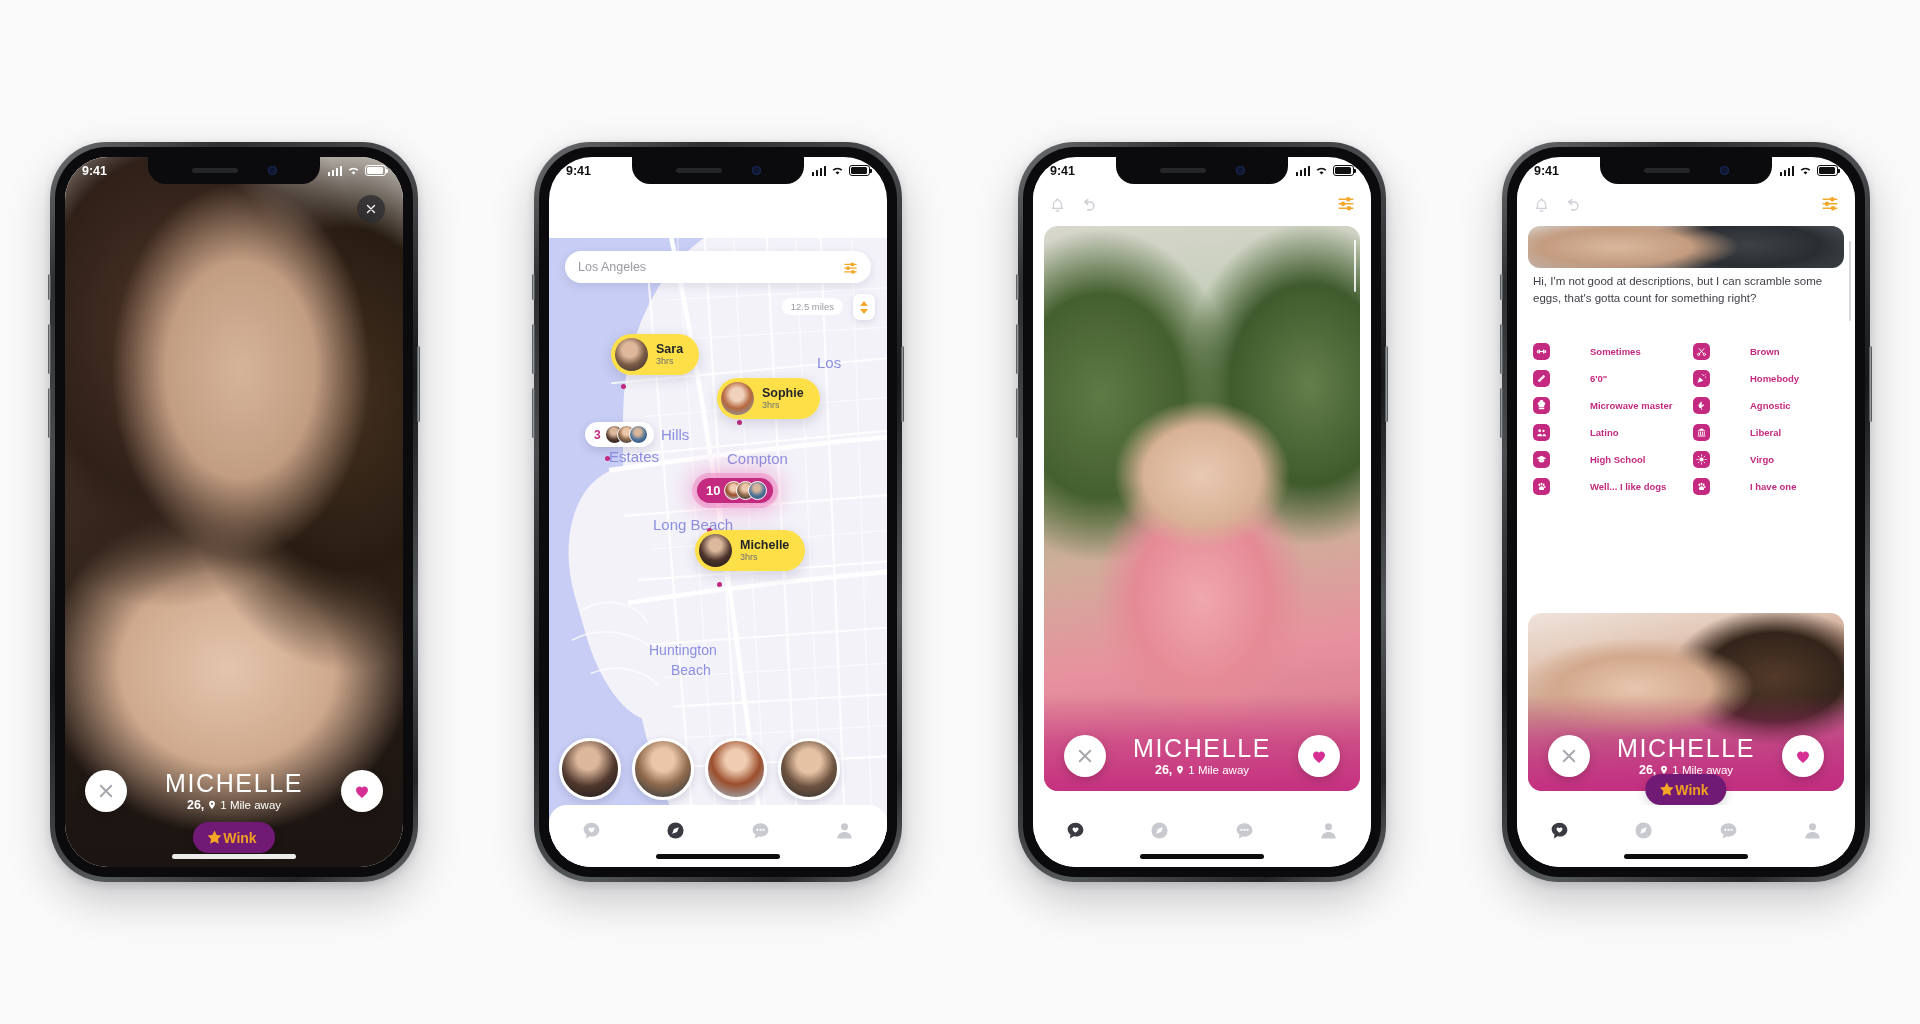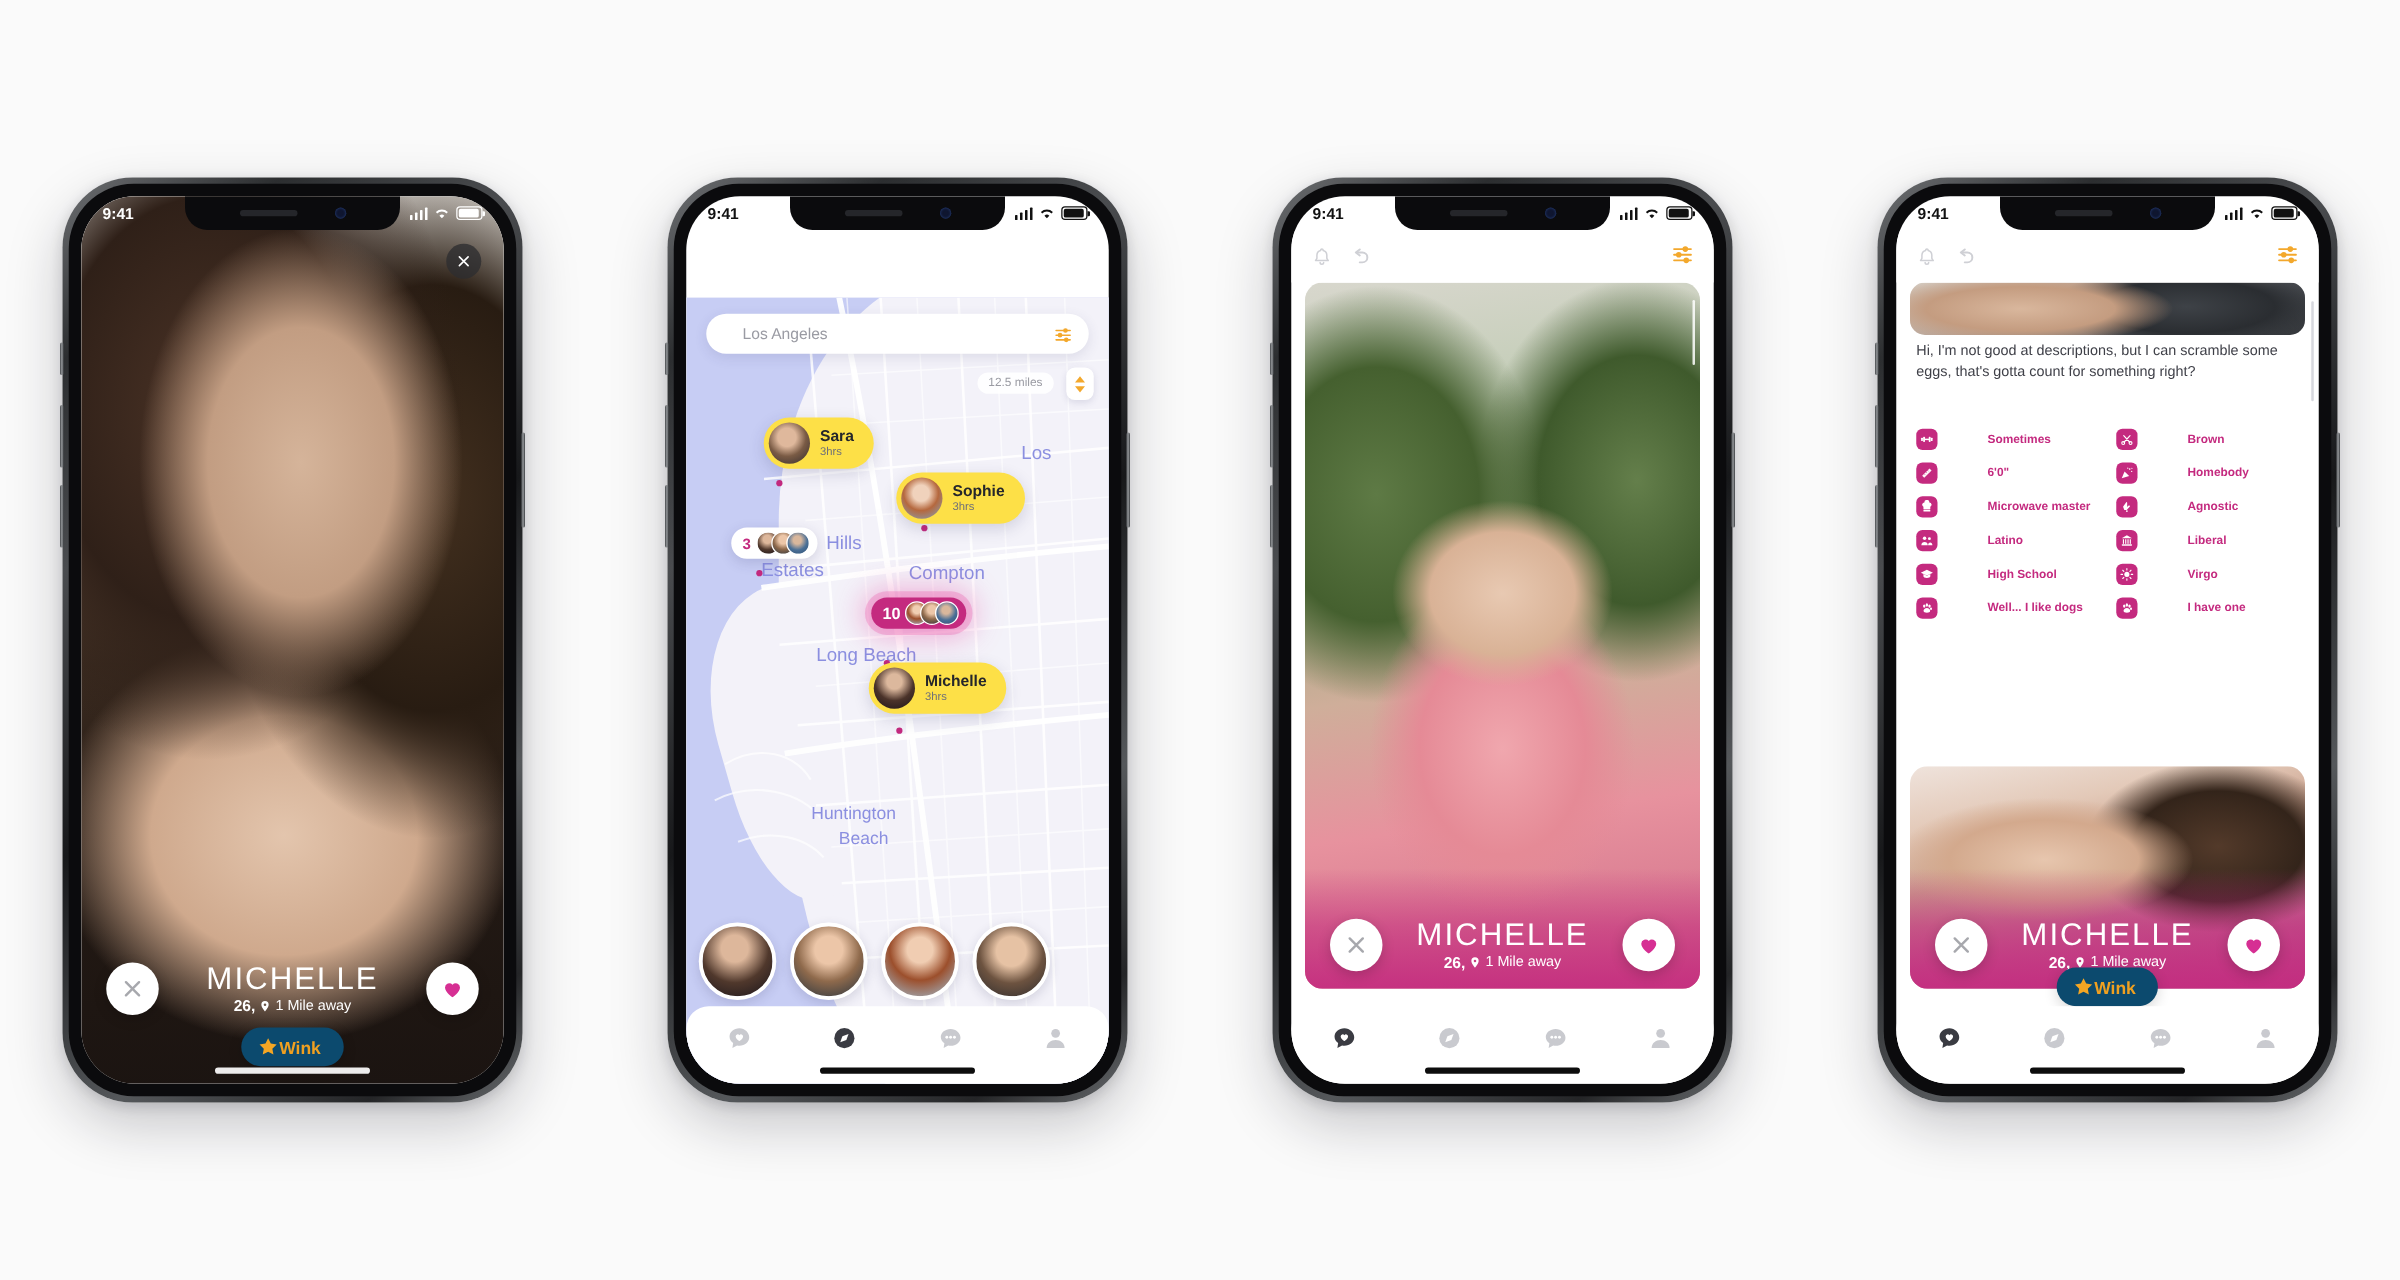--- a/index.html
+++ b/index.html
@@ -163,21 +163,21 @@
   }
   .pc-sub {
     display: flex; align-items: center; justify-content: center; gap: 3px;
     font-size: 11.5px; color: #fff; margin-top: 2px;
   }
   .pc-sub b { font-weight: bold; font-size: 12.5px; }
   .pc-sub svg { width: 10px; height: 10px; }
   .wink-btn {
     margin-top: 10px;
     display: inline-flex; align-items: center; gap: 0;
-    background: #0c4a6e; border-radius: 20px;
+    background: #701a75; border-radius: 20px;
     padding: 7px 18px 7px 13px;
     box-shadow: 0 3px 11px rgba(0,0,0,.16);
     cursor: pointer;
   }
   .wink-btn .lbl { font-size: 14px; font-weight: bold; color: #f0a020; }
   .wink-btn svg { width: 17px; height: 17px; }
 
   
   .seg-tabs {
     position: absolute; top: 27px; left: 0; right: 0; height: 54px;
@@ -215,21 +215,21 @@
   .map-label.big { font-size: 15px; }
 
   .searchbar {
     position: absolute; top: 13px; left: 16px; right: 16px; height: 32px;
     background: #fff; border-radius: 18px;
     display: flex; align-items: center; justify-content: space-between;
     padding: 0 13px;
     box-shadow: 0 3px 10px rgba(60,60,110,.12);
     z-index: 14;
   }
-  .searchbar .val { font-size: 12.5px; color: #9a9ba3; margin-left: 16px; }
+  .searchbar .val { font-size: 12.5px; color: #9a9ba3; }
   .searchbar .filt { width: 15px; height: 15px; cursor: pointer; }
 
   .dist-pill {
     position: absolute; top: 60px; right: 44px;
     background: rgba(255,255,255,.9); border-radius: 11px;
     padding: 3px 9px; font-size: 9.5px; color: #9a9ba3; z-index: 14;
   }
   .stepper {
     position: absolute; top: 56px; right: 12px;
     width: 22px; height: 26px; background: #fff; border-radius: 7px;

